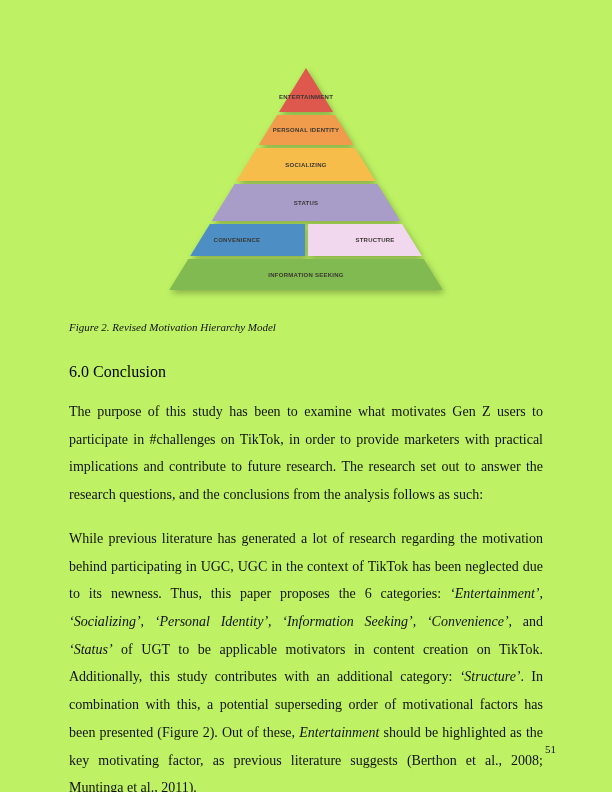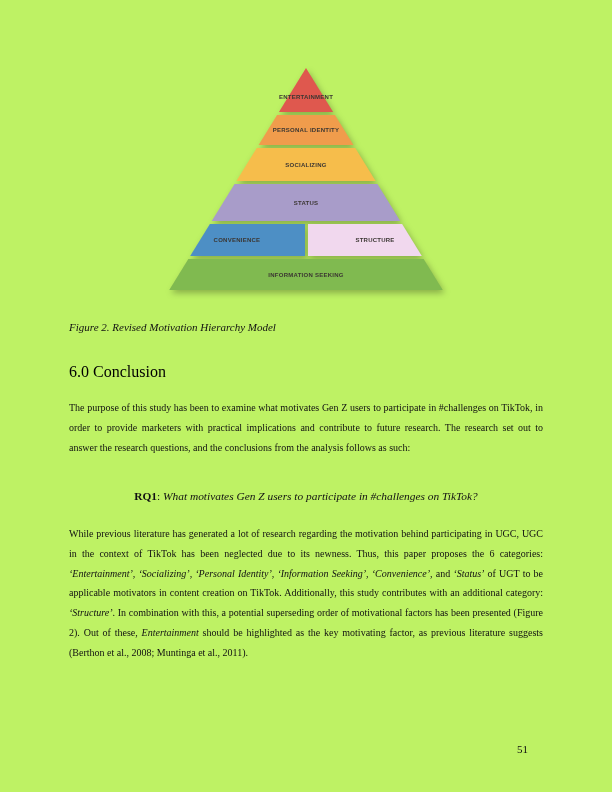--- a/index.html
+++ b/index.html
@@ -46,36 +46,36 @@
     color: #111;
   }
   .heading {
     margin: 30px 0 0 0;
     font-size: 16px;
     font-weight: 400;
     color: #000;
   }
   .body-text {
     margin: 17px 0 0 0;
-    font-size: 10px;
+    font-size: 14px;
     line-height: 1.98;
     text-align: justify;
     color: #111;
   }
   .rq-line {
     margin: 28px 0 0 0;
     font-size: 11.4px;
     line-height: 1.98;
     text-align: center;
     color: #111;
   }
   .para-2 { margin-top: 16px; }
   .page-number {
     position: absolute;
-    right: 84px;
+    right: 56px;
     bottom: 37px;
     font-size: 11px;
     color: #111;
   }
 </style>
 </head>
 <body>
 
 <div class="page">
   <div class="content">
@@ -106,20 +106,19 @@
           </div>
       </div>
     </div>
 
     <div class="caption">Figure 2. Revised Motivation Hierarchy Model</div>
 
     <h1 class="heading">6.0 Conclusion</h1>
 
     <p class="body-text">The purpose of this study has been to examine what motivates Gen Z users to participate in #challenges on TikTok, in order to provide marketers with practical implications and contribute to future research. The research set out to answer the research questions, and the conclusions from the analysis follows as such:</p>
 
-    <p class="rq-line"><span style="font-weight: bold;">RQ1</span><span>: </span><span style="font-style: italic;">What motivates Gen Z users to participate in #challenges on TikTok?</span></p>
 
     <p class="body-text para-2"><span>While previous literature has generated a lot of research regarding the motivation behind participating in UGC, UGC in the context of TikTok has been neglected due to its newness. Thus, this paper proposes the 6 categories: </span><span style="font-style: italic;">‘Entertainment’, ‘Socializing’, ‘Personal Identity’, ‘Information Seeking’, ‘Convenience’,</span><span> and </span><span style="font-style: italic;">‘Status’</span><span> of UGT to be applicable motivators in content creation on TikTok. Additionally, this study contributes with an additional category: </span><span style="font-style: italic;">‘Structure’</span><span>. In combination with this, a potential superseding order of motivational factors has been presented (Figure 2). Out of these, </span><span style="font-style: italic;">Entertainment</span><span> should be highlighted as the key motivating factor, as previous literature suggests (Berthon et al., 2008; Muntinga et al., 2011).</span></p>
 
   </div>
 
   <div class="page-number">51</div>
 </div>
 
 </body></html>

